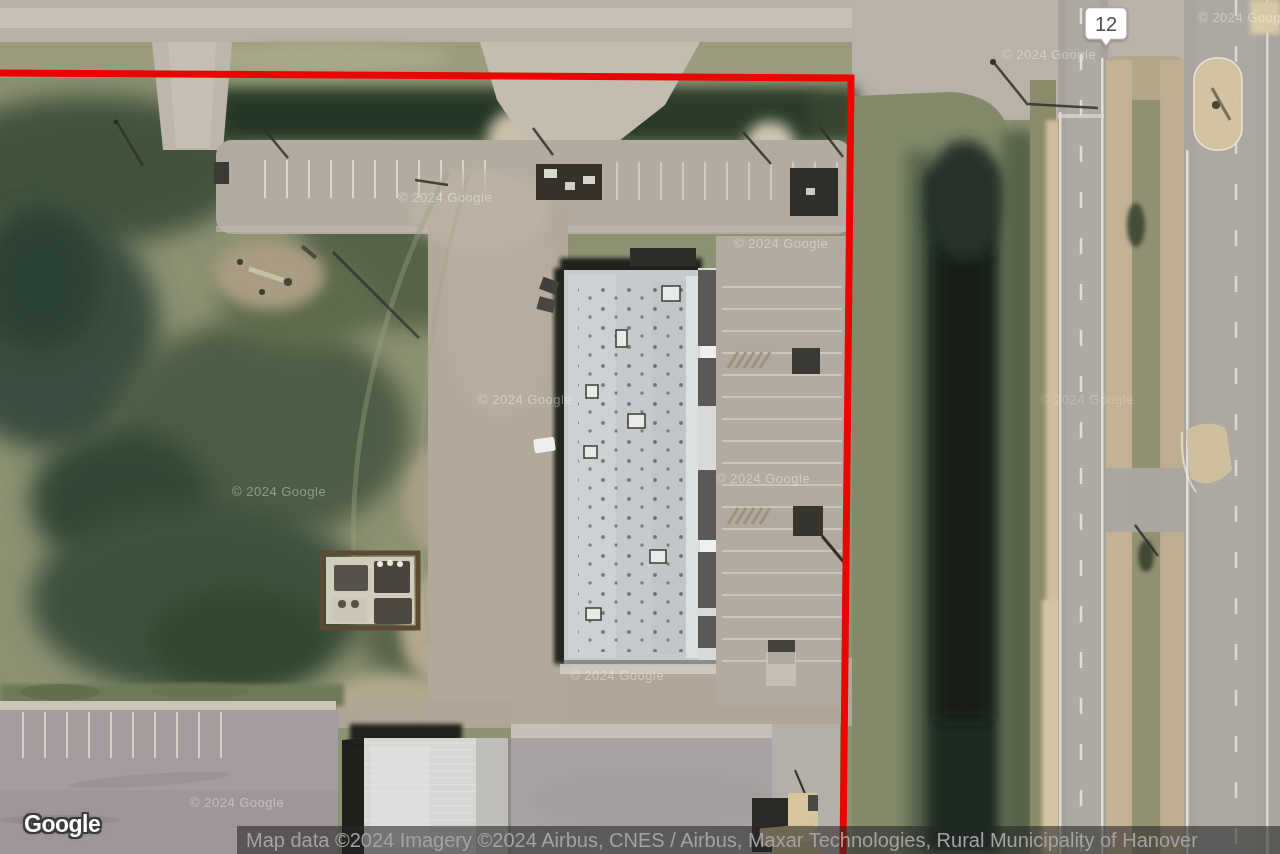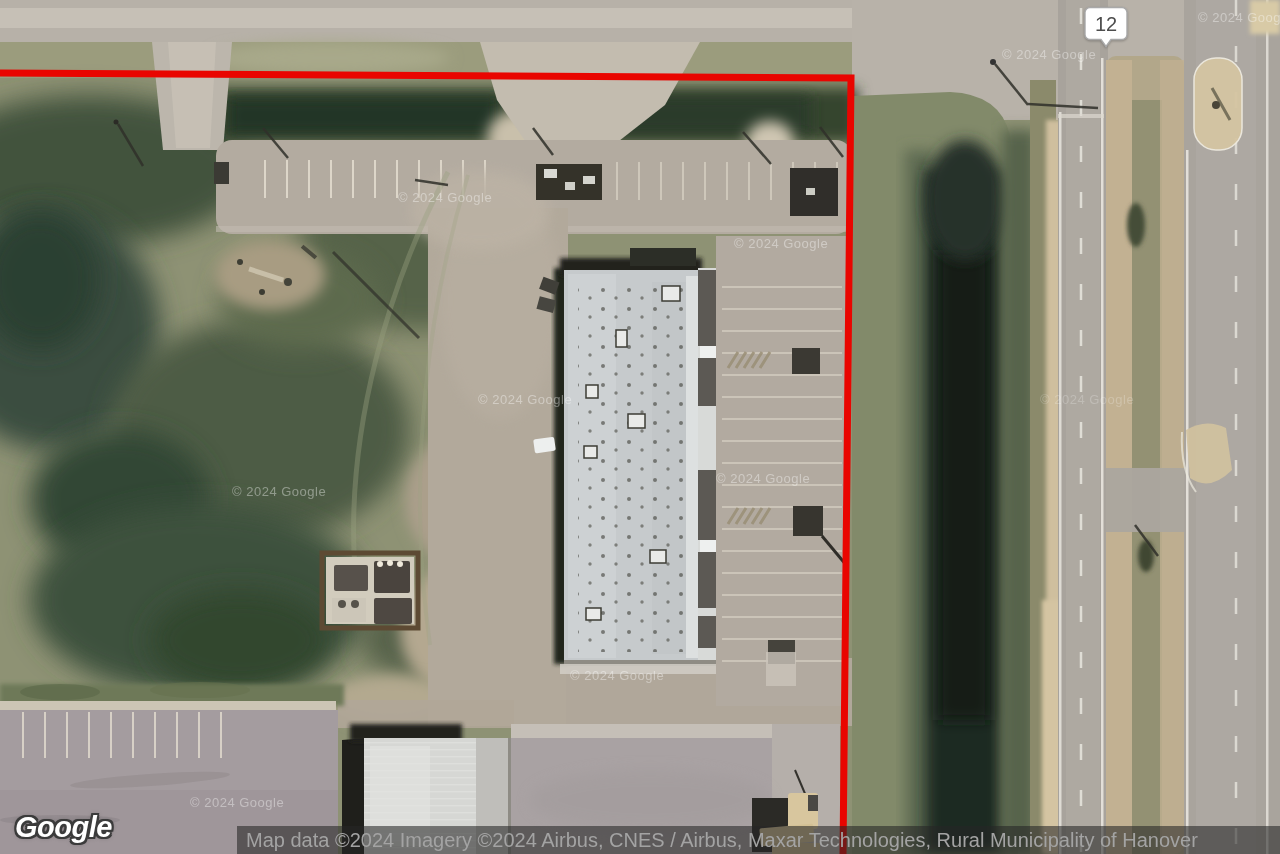--- a/index.html
+++ b/index.html
@@ -12,27 +12,26 @@
   .watermark{
     position:absolute;font-size:13px;letter-spacing:.5px;
     color:rgba(255,255,255,.38);white-space:nowrap;pointer-events:none;
   }
   .watermark.dim{color:rgba(255,255,255,.22);}
   #route-shield{position:absolute;left:1083px;top:6px;filter:drop-shadow(0 1px 1px rgba(0,0,0,.25));}
   #route-shield text{
     font-family:"Liberation Sans",sans-serif;font-size:20px;fill:#4d4d4d;
   }
   #google-logo{
-    position:absolute;left:15px;top:811px;font-size:29px;font-weight:bold;
+    position:absolute;left:24px;top:811px;font-size:23px;font-weight:bold;
     letter-spacing:-.5px;color:#fff;
     text-shadow:
       -2px -2px 0 #3b3b3b, 2px -2px 0 #3b3b3b, -2px 2px 0 #3b3b3b, 2px 2px 0 #3b3b3b,
       -2px 0 0 #3b3b3b, 2px 0 0 #3b3b3b, 0 -2px 0 #3b3b3b, 0 2px 0 #3b3b3b,
       0 0 5px rgba(0,0,0,.55);
-    font-style: italic;
   }
   #attribution-bar{
     position:absolute;left:237px;right:0;top:826px;height:28px;
     background:rgba(38,38,38,.58);display:flex;align-items:center;
   }
   #attribution-bar span{
     padding-left:9px;font-size:20px;color:#a3a3a3;white-space:nowrap;overflow:hidden;
   }
 </style>
 </head>

